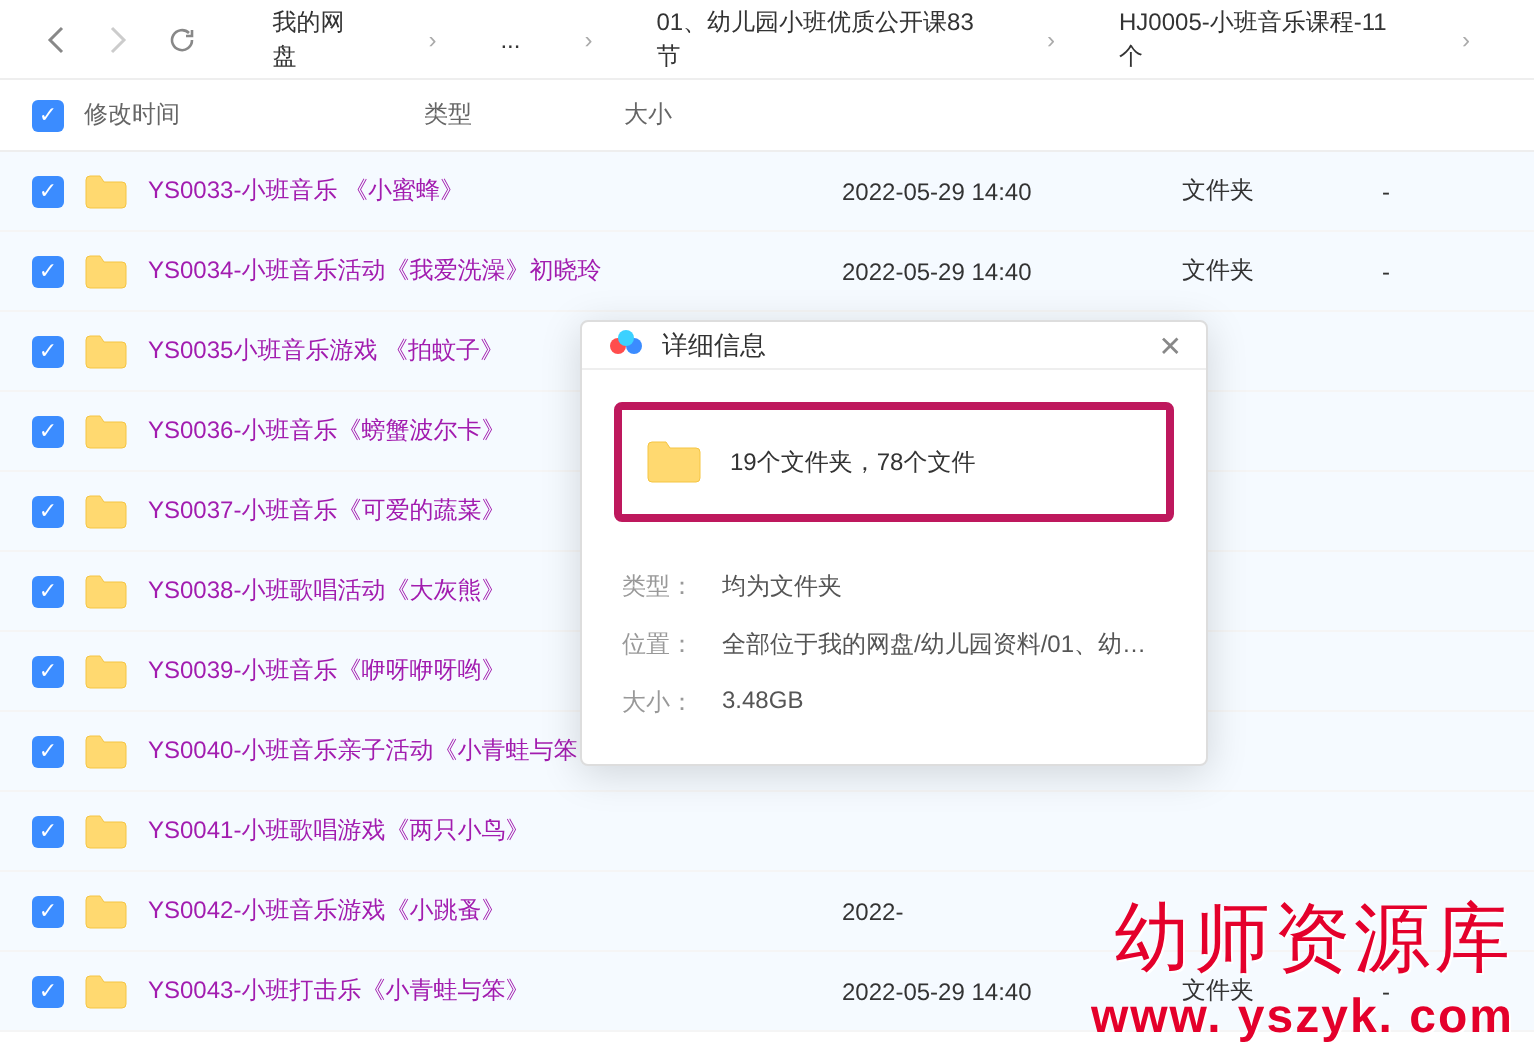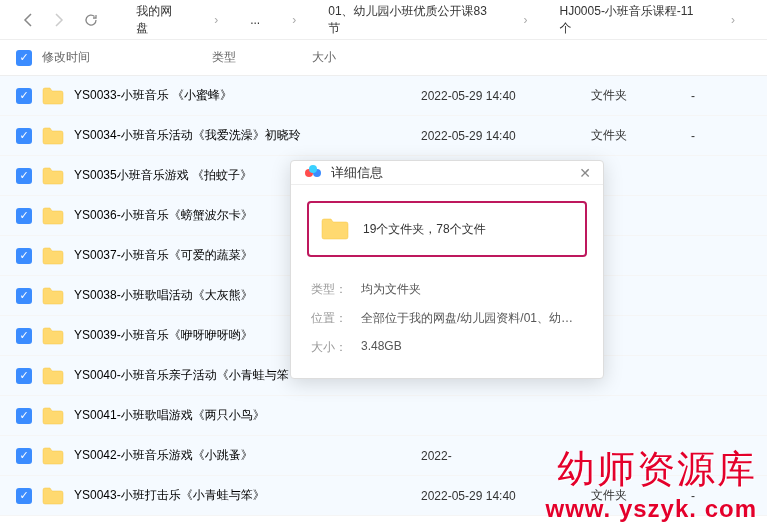--- a/index.html
+++ b/index.html
@@ -14,28 +14,28 @@
 .col-name { flex: 1; display: flex; align-items: center; }
 .col-time { width: 170px; flex: 0 0 170px; }
 .col-type { width: 100px; flex: 0 0 100px; }
 .col-size { width: 60px; flex: 0 0 60px; }
 .sort-arrow { color: #3b8cff; margin-left: 4px; font-size: 10px; }
 .file-list { }
 .file-row { height: 40px; display: flex; align-items: center; padding: 0 16px; border-bottom: 1px solid #f5f5f5; background: #f5faff; }
 .checkbox { width: 16px; height: 16px; background: #3b8cff; border-radius: 3px; display: flex; align-items: center; justify-content: center; color: #fff; font-size: 11px; }
 .folder-icon { width: 22px; height: 18px; margin-right: 10px; display: inline-block; }
 .folder-icon svg { display: block; }
-.file-name { color: #000000; }
+.file-name { color: #a21caf; }
 .modal { position: absolute; left: 290px; top: 160px; width: 314px; background: #fff; border: 1px solid #ddd; border-radius: 4px; box-shadow: 0 4px 20px rgba(0,0,0,0.15); }
 .modal-header { height: 24px; display: flex; align-items: center; padding: 0 12px; border-bottom: 1px solid #eee; justify-content: space-between; }
 .modal-title { display: flex; align-items: center; font-size: 13px; color: #333; }
 .modal-logo { width: 20px; height: 20px; margin-right: 8px; }
 .modal-close { color: #888; cursor: pointer; font-size: 14px; }
 .modal-body { padding: 16px; }
-.summary-box { border: 2px solid #be185d; border-radius: 4px; padding: 14px 12px; display: flex; align-items: center; margin-bottom: 18px; }
+.summary-box { border: 4px solid #be185d; border-radius: 4px; padding: 14px 12px; display: flex; align-items: center; margin-bottom: 18px; }
 .big-folder { width: 28px; height: 24px; margin-right: 14px; }
 .detail-row { display: flex; padding: 6px 4px; font-size: 12px; }
 .detail-label { width: 50px; color: #999; flex: 0 0 50px; }
 .detail-value { color: #555; flex: 1; overflow: hidden; text-overflow: ellipsis; white-space: nowrap; }
 .watermark { position: absolute; right: 10px; bottom: 6px; text-align: right; pointer-events: none; }
 .wm-line1 { font-size: 38px; font-weight: normal; color: #e4002b; font-family: "STKaiti","KaiTi",serif; letter-spacing: 2px; text-shadow: 1px 1px 0 #fff; }
 .wm-line2 { font-size: 24px; font-weight: bold; color: #e4002b; letter-spacing: 1px; text-shadow: 1px 1px 0 #fff; }
 </style>
 </head>
 <body>

